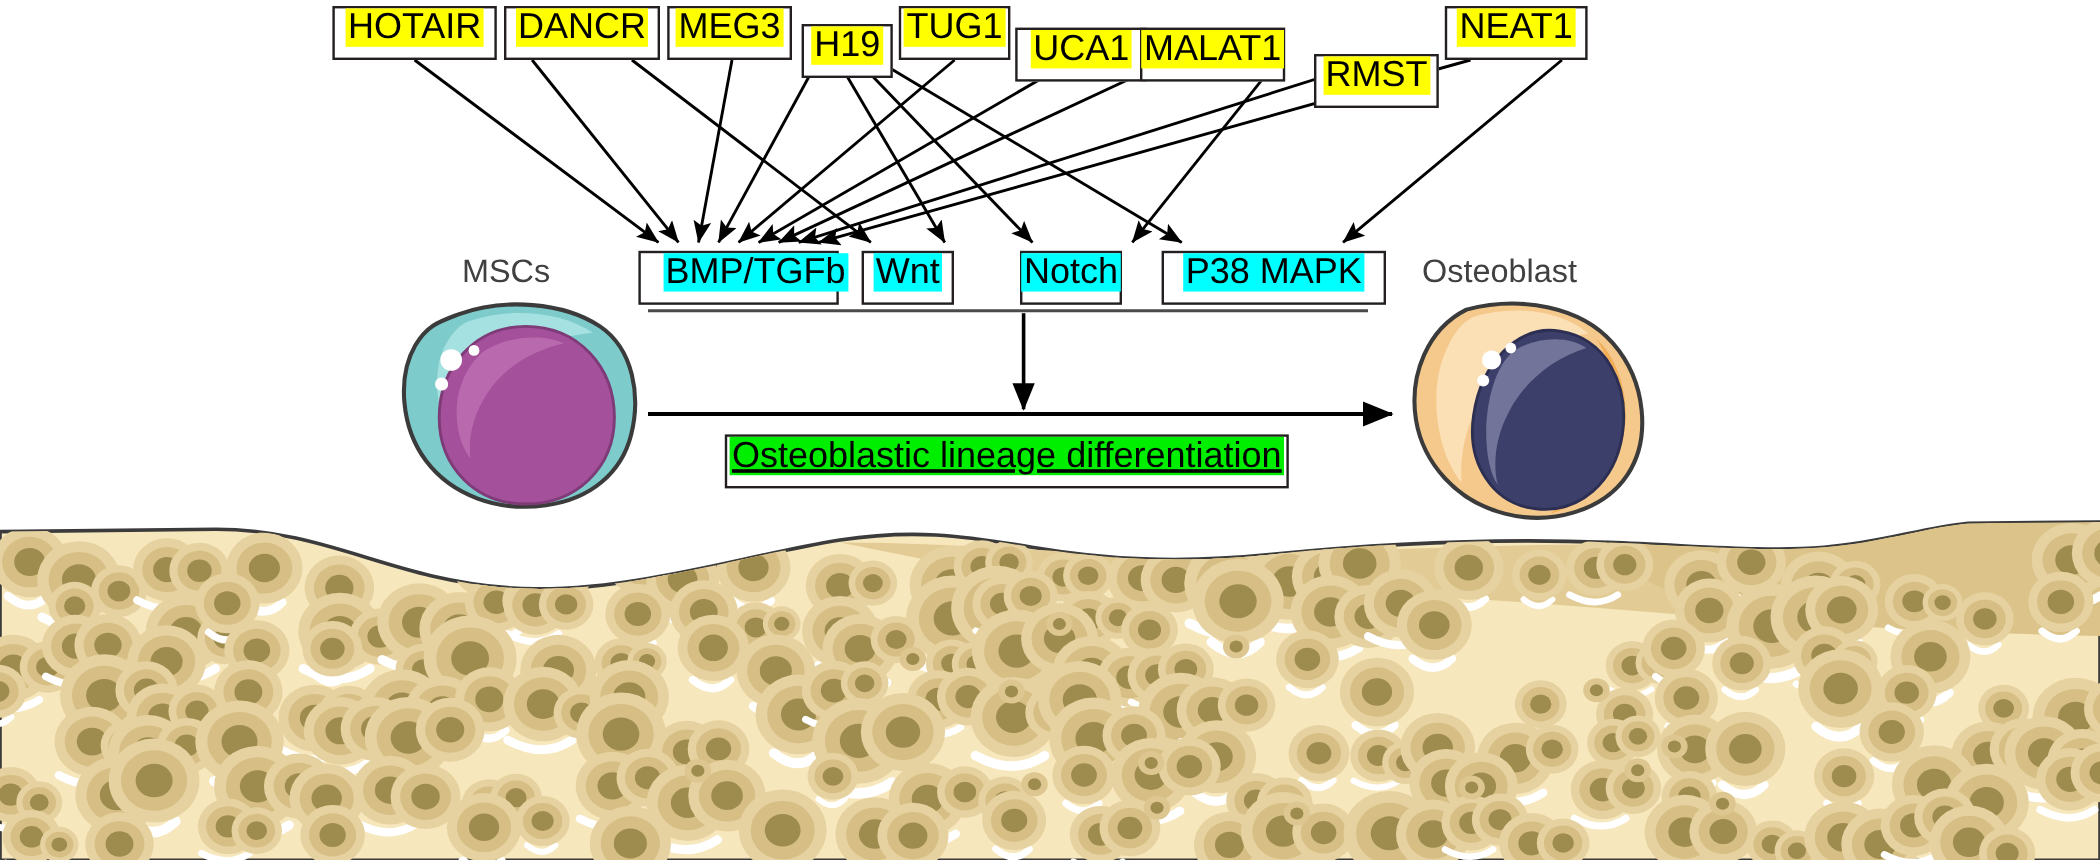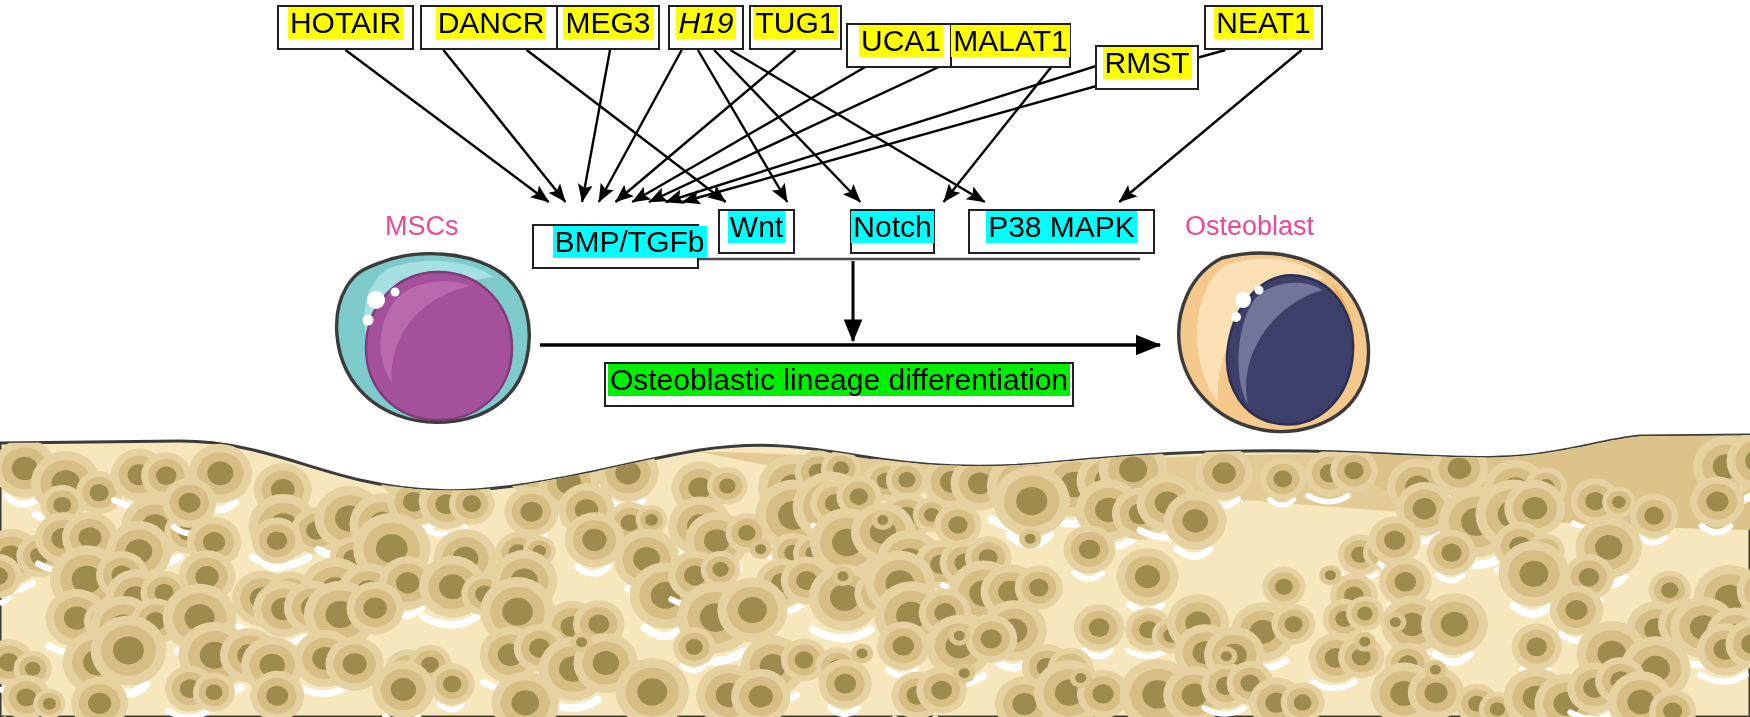--- a/index.html
+++ b/index.html
@@ -19,25 +19,25 @@
     display:inline-block;padding:0 2px;line-height:1.06;
     color:#000000;font-family:"Liberation Sans",sans-serif;
   }
   .gene-box{height:45px;top:5px;}
   .gene-box > span{background:#ffff00;font-size:30px;}
 
   .path-box{height:45px;top:209px;}
   .path-box > span{background:#00ffff;font-size:30px;}
 
   .outcome-box{height:45px;}
-  .outcome-box > span{background:#00ee00;font-size:30px;}
+  .outcome-box > span{background:#00ee00;font-size:30px;text-decoration:underline;}
 
   
   .caption{
-    position:absolute;color:#ec4899;font-size:27px;
+    position:absolute;color:#404040;font-size:27px;
     font-family:"Liberation Sans",sans-serif;white-space:nowrap;
   }
 
   svg.layer{position:absolute;left:0;top:0;width:1750px;height:717px;
             overflow:visible;pointer-events:none;}
   svg.bone{position:absolute;left:0;top:0;width:1750px;height:717px;}
 </style>
 </head>
 <body>
 
@@ -1448,47 +1448,47 @@
       <circle cx="1243" cy="300" r="8" fill="#ffffff"></circle>
       <circle cx="1259" cy="290" r="4.5" fill="#ffffff"></circle>
       <circle cx="1236" cy="317" r="5" fill="#ffffff"></circle>
     </g>
   </svg>
 
   <div id="geneLayer">
       <div class="node gene-box" style="left: 277px; width: 137px; top: 5px;">
         <span>HOTAIR</span>
       </div>
-      <div class="node gene-box" style="left: 420px; width: 142px; top: 5px;">
+      <div class="node gene-box" style="left: 420px; width: 130px; top: 5px;">
         <span>DANCR</span>
       </div>
       <div class="node gene-box" style="left: 556px; width: 104px; top: 5px;">
         <span>MEG3</span>
       </div>
-      <div class="node gene-box" style="left: 668px; width: 76px; top: 5px; font-style: italic;">
+      <div class="node gene-box" style="left: 668px; width: 76px; top: 20px;">
         <span>H19</span>
       </div>
       <div class="node gene-box" style="left: 749px; width: 93px; top: 5px;">
         <span>TUG1</span>
       </div>
       <div class="node gene-box" style="left: 846px; width: 110px; top: 23px;">
         <span>UCA1</span>
       </div>
       <div class="node gene-box" style="left: 950px; width: 121px; top: 1px; margin-top: 22px;">
         <span>MALAT1</span>
       </div>
       <div class="node gene-box" style="left: 1095px; width: 104px; top: 5px; margin-top: 40px;">
         <span>RMST</span>
       </div>
       <div class="node gene-box" style="left: 1204px; width: 119px; top: 5px;">
         <span>NEAT1</span>
       </div>
     </div>
   <div id="pathLayer">
-      <div class="node path-box" style="left: 532px; width: 167px; top: 224px; padding-left: 28px;">
+      <div class="node path-box" style="left: 532px; width: 167px; top: 209px; padding-left: 28px;">
         <span>BMP/TGFb</span>
       </div>
       <div class="node path-box" style="left: 718px; width: 77px; top: 209px;">
         <span>Wnt</span>
       </div>
       <div class="node path-box" style="left: 850px; width: 85px; top: 209px;">
         <span>Notch</span>
       </div>
       <div class="node path-box" style="left: 968px; width: 187px; top: 209px;">
         <span>P38 MAPK</span>

